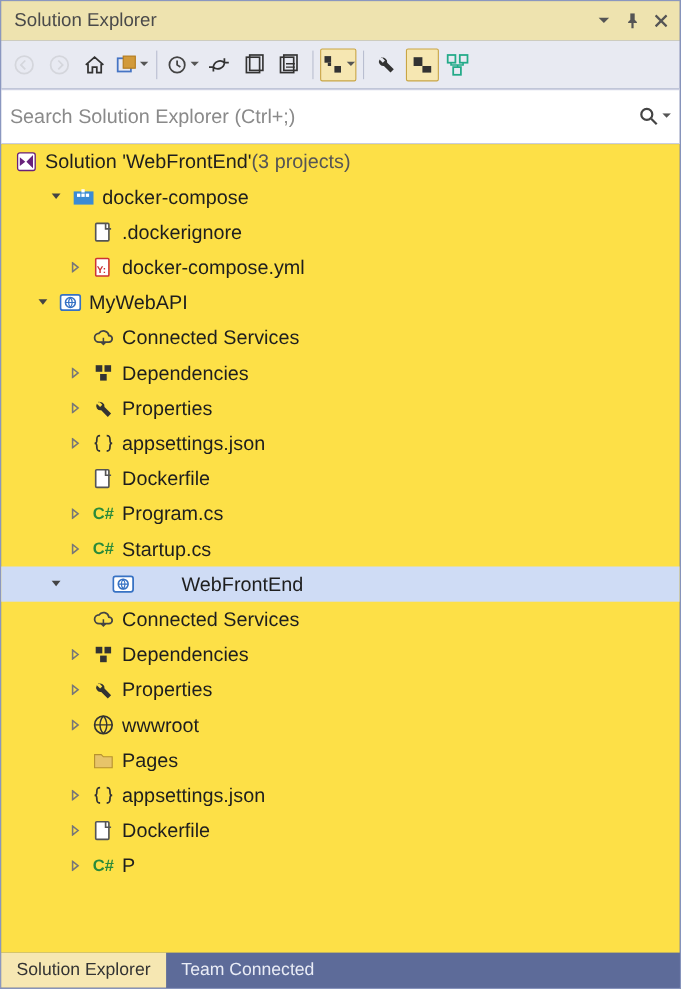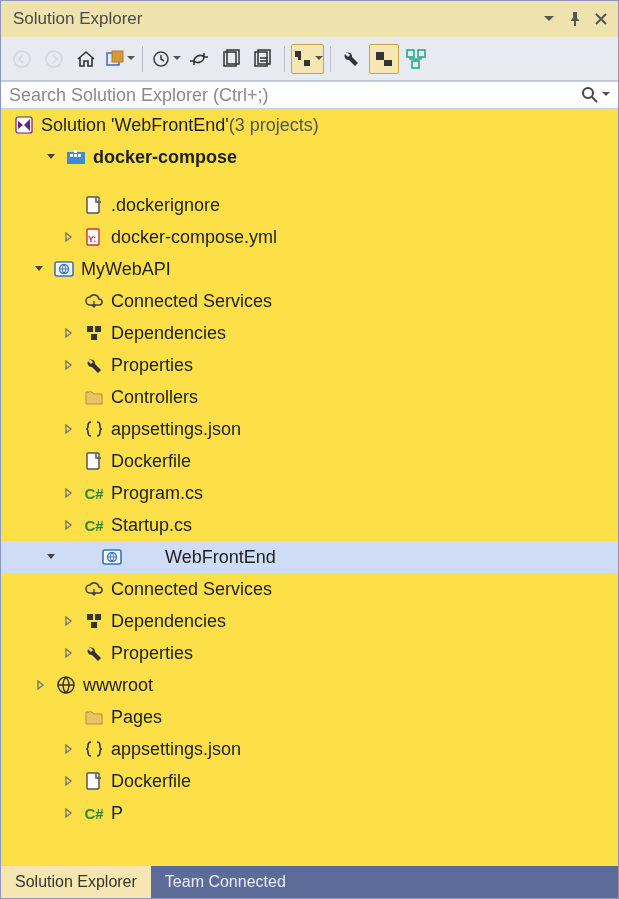--- a/index.html
+++ b/index.html
@@ -13,31 +13,31 @@
 
 
 .toolbar { background: #e8eaf2; height: 44px; display: flex; align-items: center; padding: 0 6px; gap: 2px; border-bottom: 1px solid #c0c6d8; }
 .tbtn { min-width: 30px; height: 30px; display: flex; align-items: center; justify-content: center; border: 1px solid transparent; border-radius: 2px; cursor: pointer; position: relative; }
 .tbtn.hl { background: #f6e7b2; border-color: #c9a544; }
 .tbtn.dis svg, .tbtn.dis { opacity: .45; }
 .tsep { width: 1px; height: 26px; background: #b9bed0; margin: 0 4px; }
 .dropcaret { margin-left: 1px; }
 
 
-.searchbar { background: #fff; height: 28px; display: flex; align-items: center; border-top: 1px solid #c9cde0; border-bottom: 1px solid #c9cde0; padding: 0 8px; }
+.searchbar { background: #fff; height: 50px; display: flex; align-items: center; border-top: 1px solid #c9cde0; border-bottom: 1px solid #c9cde0; padding: 0 8px; }
 .searchbar input { flex: 1; border: none; outline: none; font-size: 18px; color: #666; }
 .searchbar input::placeholder { color: #8a8a8a; }
 .searchbtn { display: flex; align-items: center; gap: 2px; color: #555; cursor: pointer; }
 
 
 .treewrap { flex: 1; background: #fde047; position: relative; overflow: hidden; }
 .tree { position: absolute; inset: 0; overflow-y: scroll; }
 .row { display: flex; align-items: center; height: 32px; font-size: 18px; color: #1e1e1e; white-space: nowrap; cursor: default; }
 .row.sel { background: #cfdcf5; gap: 36px; }
-.row.bold .label { font-weight: 700; }
+.row.bold .label { font-weight: 400; }
 .expander { width: 16px; display: flex; justify-content: center; align-items: center; margin-right: 6px; }
 .iconslot { width: 22px; display: flex; justify-content: center; align-items: center; margin-right: 6px; }
 .label { }
 
 
 .tabs { height: 32px; background: #5d6b99; display: flex; align-items: stretch; }
 .tab { padding: 0 14px; display: flex; align-items: center; font-size: 16px; color: #e9ecf6; cursor: pointer; }
 .tab.active { background: #f6e7b2; color: #333; }
 
 
@@ -186,21 +186,21 @@
             <path d="M1 2l4 5 4-5z" fill="#444"></path>
           </svg>
         </span>
         <span class="iconslot">
           <svg width="20" height="20" viewBox="0 0 20 20">
             <use href="#i-dockerproj"></use>
           </svg>
         </span>
         <span class="label">docker-compose</span>
       </div>
-      <div class="row" style="padding-left: 60px; margin-top: 16px;">
+      <div class="row" style="padding-left: 60px;">
         <span class="expander"></span>
         <span class="iconslot">
           <svg width="20" height="20" viewBox="0 0 20 20">
             <use href="#i-file"></use>
           </svg>
         </span>
         <span class="label">.dockerignore</span>
       </div>
       <div class="row" style="padding-left: 60px;">
         <span class="expander">
@@ -257,89 +257,80 @@
           </svg>
         </span>
         <span class="iconslot">
           <svg width="20" height="20" viewBox="0 0 20 20">
             <use href="#i-wrench"></use>
           </svg>
         </span>
         <span class="label">Properties</span>
       </div>
       <div class="row" style="padding-left: 60px;">
+        <span class="expander">
+          <svg width="10" height="10" viewBox="0 0 10 10">
+            <path d="M2 1l5 4-5 4z" fill="none" stroke="#777" stroke-width="1.4"></path>
+          </svg>
+        </span>
+        <span class="iconslot">
+          <svg width="20" height="20" viewBox="0 0 20 20">
+            <use href="#i-json"></use>
+          </svg>
+        </span>
+        <span class="label">appsettings.json</span>
+      </div>
+      <div class="row" style="padding-left: 60px;">
         <span class="expander"></span>
         <span class="iconslot">
           <svg width="20" height="20" viewBox="0 0 20 20">
-            <use href="#i-folder"></use>
-          </svg>
-        </span>
-        <span class="label">Controllers</span>
-      </div>
-      <div class="row" style="padding-left: 60px;">
-        <span class="expander">
-          <svg width="10" height="10" viewBox="0 0 10 10">
-            <path d="M2 1l5 4-5 4z" fill="none" stroke="#777" stroke-width="1.4"></path>
-          </svg>
-        </span>
-        <span class="iconslot">
-          <svg width="20" height="20" viewBox="0 0 20 20">
-            <use href="#i-json"></use>
-          </svg>
-        </span>
-        <span class="label">appsettings.json</span>
+            <use href="#i-file"></use>
+          </svg>
+        </span>
+        <span class="label">Dockerfile</span>
+      </div>
+      <div class="row" style="padding-left: 60px;">
+        <span class="expander">
+          <svg width="10" height="10" viewBox="0 0 10 10">
+            <path d="M2 1l5 4-5 4z" fill="none" stroke="#777" stroke-width="1.4"></path>
+          </svg>
+        </span>
+        <span class="iconslot">
+          <span style="color:#2a8a3a;font-weight:700;font-size:15px;">C#</span>
+        </span>
+        <span class="label">Program.cs</span>
+      </div>
+      <div class="row" style="padding-left: 60px;">
+        <span class="expander">
+          <svg width="10" height="10" viewBox="0 0 10 10">
+            <path d="M2 1l5 4-5 4z" fill="none" stroke="#777" stroke-width="1.4"></path>
+          </svg>
+        </span>
+        <span class="iconslot">
+          <span style="color:#2a8a3a;font-weight:700;font-size:15px;">C#</span>
+        </span>
+        <span class="label">Startup.cs</span>
+      </div>
+      <div class="row sel" style="padding-left: 42px;">
+        <span class="expander">
+          <svg width="10" height="10" viewBox="0 0 10 10">
+            <path d="M1 2l4 5 4-5z" fill="#444"></path>
+          </svg>
+        </span>
+        <span class="iconslot">
+          <svg width="20" height="20" viewBox="0 0 20 20">
+            <use href="#i-webproj"></use>
+          </svg>
+        </span>
+        <span class="label">WebFrontEnd</span>
       </div>
       <div class="row" style="padding-left: 60px;">
         <span class="expander"></span>
         <span class="iconslot">
           <svg width="20" height="20" viewBox="0 0 20 20">
-            <use href="#i-file"></use>
-          </svg>
-        </span>
-        <span class="label">Dockerfile</span>
-      </div>
-      <div class="row" style="padding-left: 60px;">
-        <span class="expander">
-          <svg width="10" height="10" viewBox="0 0 10 10">
-            <path d="M2 1l5 4-5 4z" fill="none" stroke="#777" stroke-width="1.4"></path>
-          </svg>
-        </span>
-        <span class="iconslot">
-          <span style="color:#2a8a3a;font-weight:700;font-size:15px;">C#</span>
-        </span>
-        <span class="label">Program.cs</span>
-      </div>
-      <div class="row" style="padding-left: 60px;">
-        <span class="expander">
-          <svg width="10" height="10" viewBox="0 0 10 10">
-            <path d="M2 1l5 4-5 4z" fill="none" stroke="#777" stroke-width="1.4"></path>
-          </svg>
-        </span>
-        <span class="iconslot">
-          <span style="color:#2a8a3a;font-weight:700;font-size:15px;">C#</span>
-        </span>
-        <span class="label">Startup.cs</span>
-      </div>
-      <div class="row sel" style="padding-left: 42px;">
-        <span class="expander">
-          <svg width="10" height="10" viewBox="0 0 10 10">
-            <path d="M1 2l4 5 4-5z" fill="#444"></path>
-          </svg>
-        </span>
-        <span class="iconslot">
-          <svg width="20" height="20" viewBox="0 0 20 20">
-            <use href="#i-webproj"></use>
-          </svg>
-        </span>
-        <span class="label">WebFrontEnd</span>
-      </div>
-      <div class="row" style="padding-left: 60px;">
-        <span class="expander"></span>
-        <span class="iconslot">
-          <svg width="20" height="20" viewBox="0 0 20 20">
             <use href="#i-cloud"></use>
           </svg>
         </span>
         <span class="label">Connected Services</span>
       </div>
       <div class="row" style="padding-left: 60px;">
         <span class="expander">
           <svg width="10" height="10" viewBox="0 0 10 10">
             <path d="M2 1l5 4-5 4z" fill="none" stroke="#777" stroke-width="1.4"></path>
           </svg>
@@ -357,21 +348,21 @@
             <path d="M2 1l5 4-5 4z" fill="none" stroke="#777" stroke-width="1.4"></path>
           </svg>
         </span>
         <span class="iconslot">
           <svg width="20" height="20" viewBox="0 0 20 20">
             <use href="#i-wrench"></use>
           </svg>
         </span>
         <span class="label">Properties</span>
       </div>
-      <div class="row" style="padding-left: 32px;">
+      <div class="row" style="padding-left: 60px;">
         <span class="expander">
           <svg width="10" height="10" viewBox="0 0 10 10">
             <path d="M2 1l5 4-5 4z" fill="none" stroke="#777" stroke-width="1.4"></path>
           </svg>
         </span>
         <span class="iconslot">
           <svg width="20" height="20" viewBox="0 0 20 20">
             <use href="#i-globe"></use>
           </svg>
         </span>

